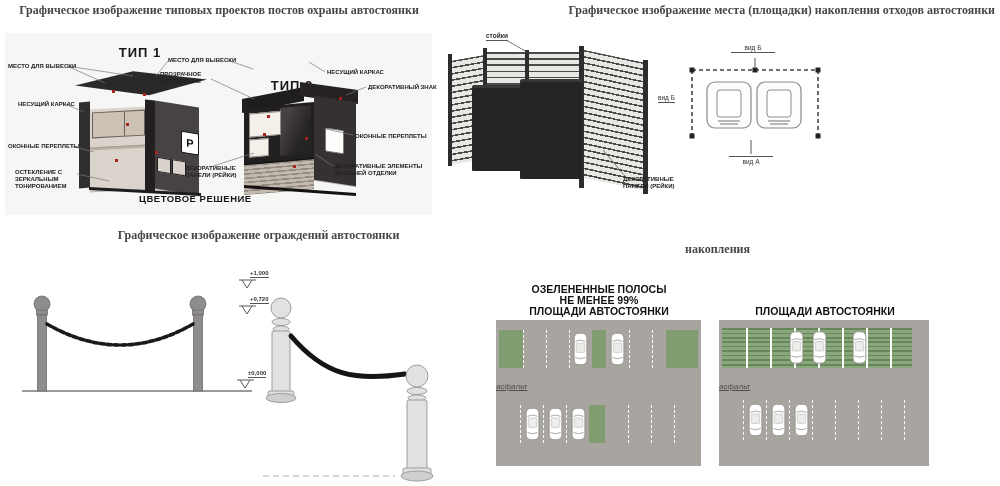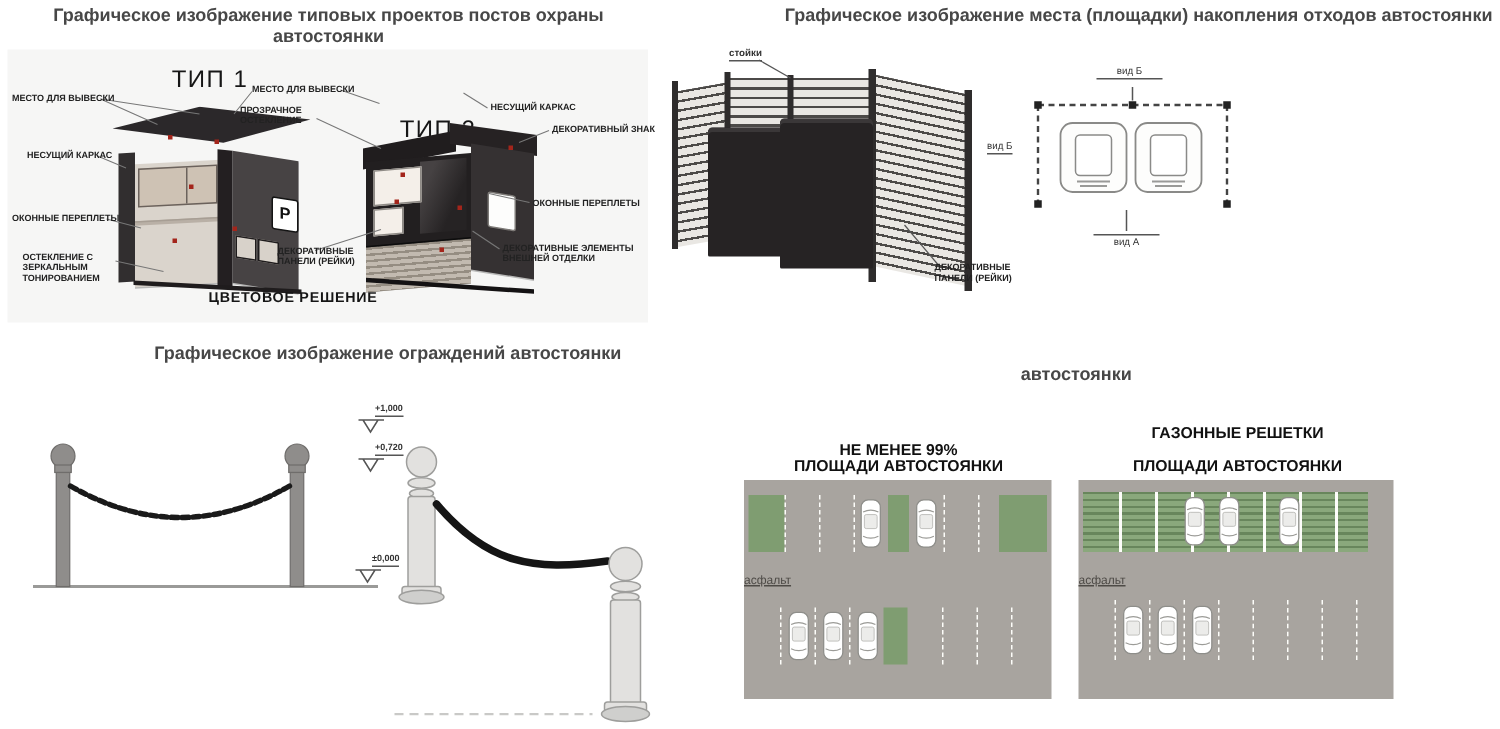--- a/index.html
+++ b/index.html
@@ -1,21 +1,21 @@
 <!DOCTYPE html>
 <html><head>
 <meta charset="utf-8">
 <style>
   html,body{margin:0;padding:0;background:#fff;}
   .page{position:relative;width:1000px;height:486px;background:#ffffff;overflow:hidden;
         font-family:"Liberation Sans",sans-serif;color:#1c1c1c;}
   .abs{position:absolute;}
-  .cap{font-size:12px;font-weight:bold;color:#474747;text-align:center;margin:0;}
+  .cap{font-size:12px;font-weight:bold;color:#474747;text-align:center;margin:0;font-family:Liberation Serif, serif;}
   .panel{background:#f6f6f5;}
-  .typelbl{font-size:16px;font-weight:normal;letter-spacing:1px;color:#161616;text-align:center;}
+  .typelbl{font-size:13px;font-weight:bold;letter-spacing:1px;color:#161616;text-align:center;}
   .callout{font-size:6px;font-weight:bold;color:#222;line-height:7px;z-index:30;}
   .colorsol{font-size:9.5px;font-weight:bold;letter-spacing:.5px;color:#151515;}
   .leaders{z-index:20;pointer-events:none;}
   .rd{width:3px;height:3px;background:#a3251b;z-index:25;}
   .slats{background:repeating-linear-gradient(to bottom,#4c4a48 0 1.6px,#e9e7e3 1.6px 6.2px);}
   .post{background:#2e2c2c;}
   .bin{background:#262324;border-radius:3px 3px 1px 1px;box-shadow:inset 0 3px 0 #3a3738;}
   .smalllbl{font-size:6.5px;color:#333;}
   .underln{border-bottom:1px solid #555;padding-bottom:1px;}
   .overln{border-top:1px solid #555;padding-top:1px;}
@@ -232,23 +232,24 @@
         <ellipse cx="162" cy="107" rx="10" ry="3.5"></ellipse>
           <ellipse cx="162" cy="114" rx="9" ry="3"></ellipse>
         <rect x="152" y="116" width="20" height="70" rx="2"></rect>
         <rect x="148" y="184" width="28" height="7" rx="2"></rect>
           <ellipse cx="162" cy="192" rx="16" ry="5" fill="#cfcfcd"></ellipse>
       </g>
     </svg>
   </div>
 
   <div class="abs" style="left:440px;top:222px;width:560px;height:264px;">
-    <div class="cap abs" style="left:0;top:20px;width:555px;">автостоянки</div>
+    <div class="cap abs" style="left:0;top:20px;width:555px;">накопления</div>
 
     <div class="abs" style="left:55px;top:62px;width:208px;height:182px;">
+      <div class="pk-head abs" style="left:0;top:0;width:208px;">ОЗЕЛЕНЕННЫЕ ПОЛОСЫ</div>
       <div class="pk-head abs" style="left:0;top:11px;width:208px;">НЕ МЕНЕЕ 99%</div>
       <div class="pk-head abs" style="left:0;top:22px;width:208px;">ПЛОЩАДИ АВТОСТОЯНКИ</div>
 
       <div class="pk-body abs" style="left:1px;top:36px;width:205px;height:146px;">
 
         <div class="gsolid abs" style="left:3px;top:10px;width:24px;height:38px;"></div>
         <div class="slot-dash abs" style="left:27px;top:10px;height:38px;"></div>
         <div class="slot-dash abs" style="left:50px;top:10px;height:38px;"></div>
         <div class="slot-dash abs" style="left:73px;top:10px;height:38px;"></div>
         <svg class="car abs" style="left:76px;top:11px;" width="17" height="36" viewBox="0 0 20 40">
@@ -292,21 +293,20 @@
           <path d="M4 30 Q10 33 16 30" fill="none" stroke="#9b9b97"></path>
         </svg>
         <div class="gsolid abs" style="left:93px;top:85px;width:16px;height:38px;"></div>
         <div class="slot-dash abs" style="left:132px;top:85px;height:38px;"></div>
         <div class="slot-dash abs" style="left:155px;top:85px;height:38px;"></div>
         <div class="slot-dash abs" style="left:178px;top:85px;height:38px;"></div>
       </div>
     </div>
 
     <div class="abs" style="left:278px;top:62px;width:214px;height:182px;">
-      <div class="pk-head abs" style="left:0;top:0;width:214px;">ГАЗОННЫЕ РЕШЕТКИ</div>
       <div class="pk-head abs" style="left:0;top:11px;width:214px;margin-top:43px;">НЕ МЕНЕЕ 30%</div>
       <div class="pk-head abs" style="left:0;top:22px;width:214px;">ПЛОЩАДИ АВТОСТОЯНКИ</div>
 
       <div class="pk-body abs" style="left:1px;top:36px;width:210px;height:146px;">
 
         <div class="ggrid abs" style="left:3px;top:8px;width:190px;height:40px;"></div>
         <div class="abs" style="left:27px;top:8px;width:1.5px;height:40px;background:#fdfdfa;"></div>
         <div class="abs" style="left:51px;top:8px;width:1.5px;height:40px;background:#fdfdfa;"></div>
         <div class="abs" style="left:75px;top:8px;width:1.5px;height:40px;background:#fdfdfa;"></div>
         <div class="abs" style="left:99px;top:8px;width:1.5px;height:40px;background:#fdfdfa;"></div>

